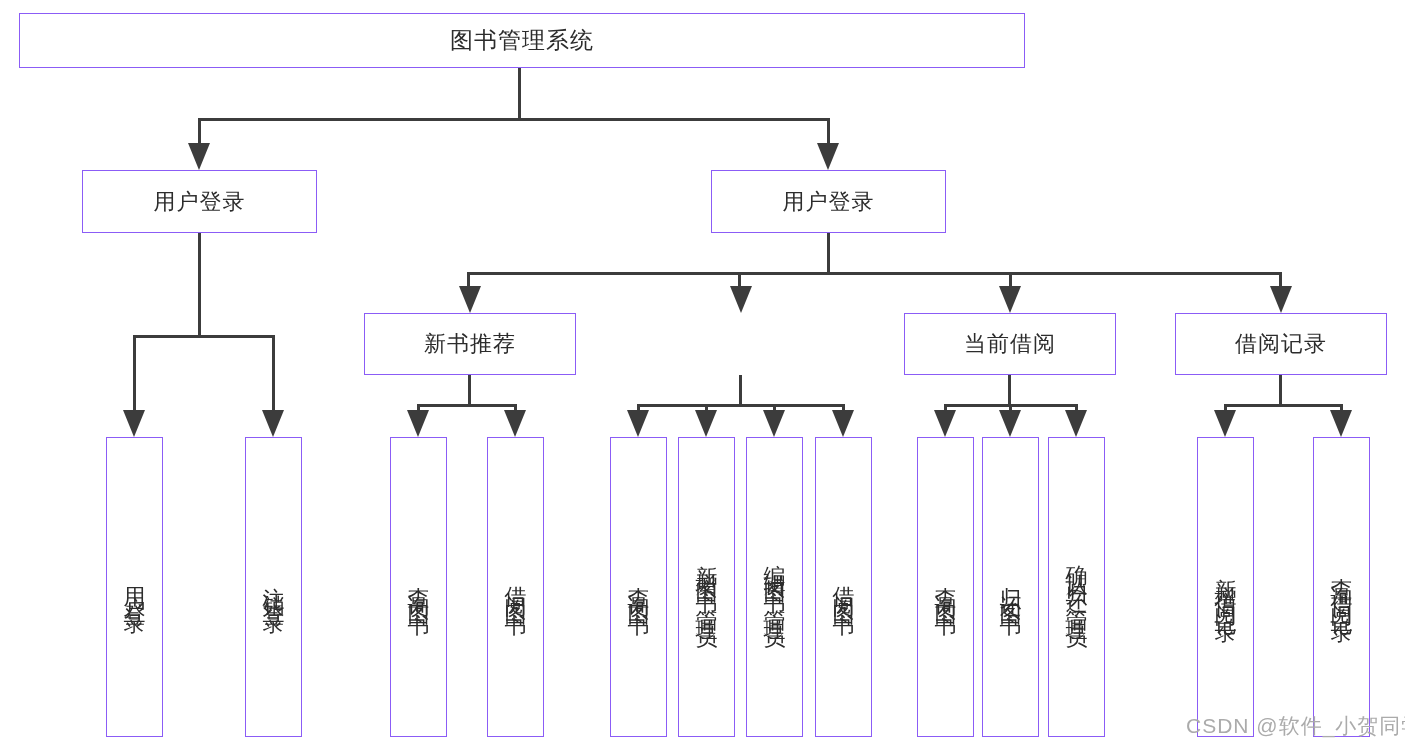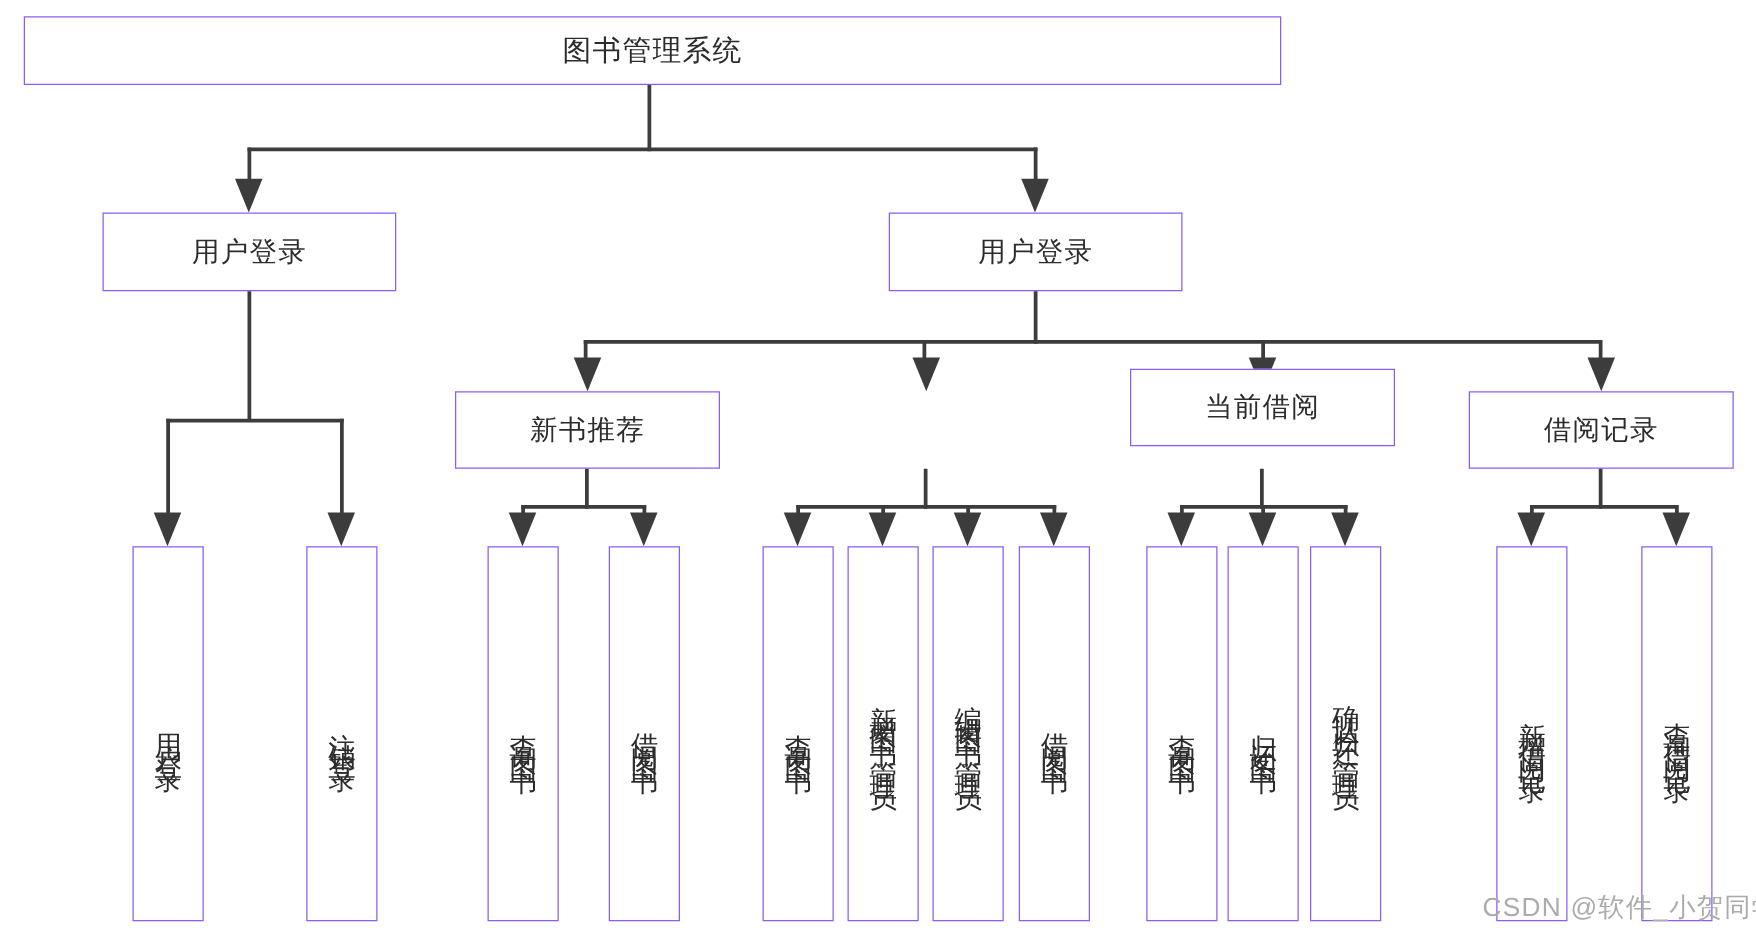--- a/index.html
+++ b/index.html
@@ -90,21 +90,21 @@
   <div class="line" style="left:467px; top:272px; width:3px; height:18px;"></div>
   <div class="arrow" style="left:459px; top:286px;"></div>
   <div class="line" style="left:738px; top:272px; width:3px; height:18px;"></div>
   <div class="arrow" style="left:730px; top:286px;"></div>
   <div class="line" style="left:1009px; top:272px; width:3px; height:18px;"></div>
   <div class="arrow" style="left:999px; top:286px;"></div>
   <div class="line" style="left:1279px; top:272px; width:3px; height:18px;"></div>
   <div class="arrow" style="left:1270px; top:286px;"></div>
 
   <div class="node" style="left:364px; top:313px; width:212px; height:62px;">新书推荐</div>
-  <div class="node" style="left:904px; top:295px; width:212px; height:62px;">当前借阅</div>
+  <div class="node" style="left:904px; top:313px; width:212px; height:62px;">当前借阅</div>
   <div class="node" style="left:1175px; top:313px; width:212px; height:62px;">借阅记录</div>
 
   <div class="line" style="left:468px; top:375px; width:3px; height:32px;"></div>
   <div class="line" style="left:417px; top:404px; width:100px; height:3px;"></div>
   <div class="line" style="left:417px; top:404px; width:3px; height:12px;"></div>
   <div class="arrow" style="left:407px; top:410px;"></div>
   <div class="line" style="left:514px; top:404px; width:3px; height:12px;"></div>
   <div class="arrow" style="left:504px; top:410px;"></div>
 
   <div class="line" style="left:739px; top:375px; width:3px; height:32px;"></div>

